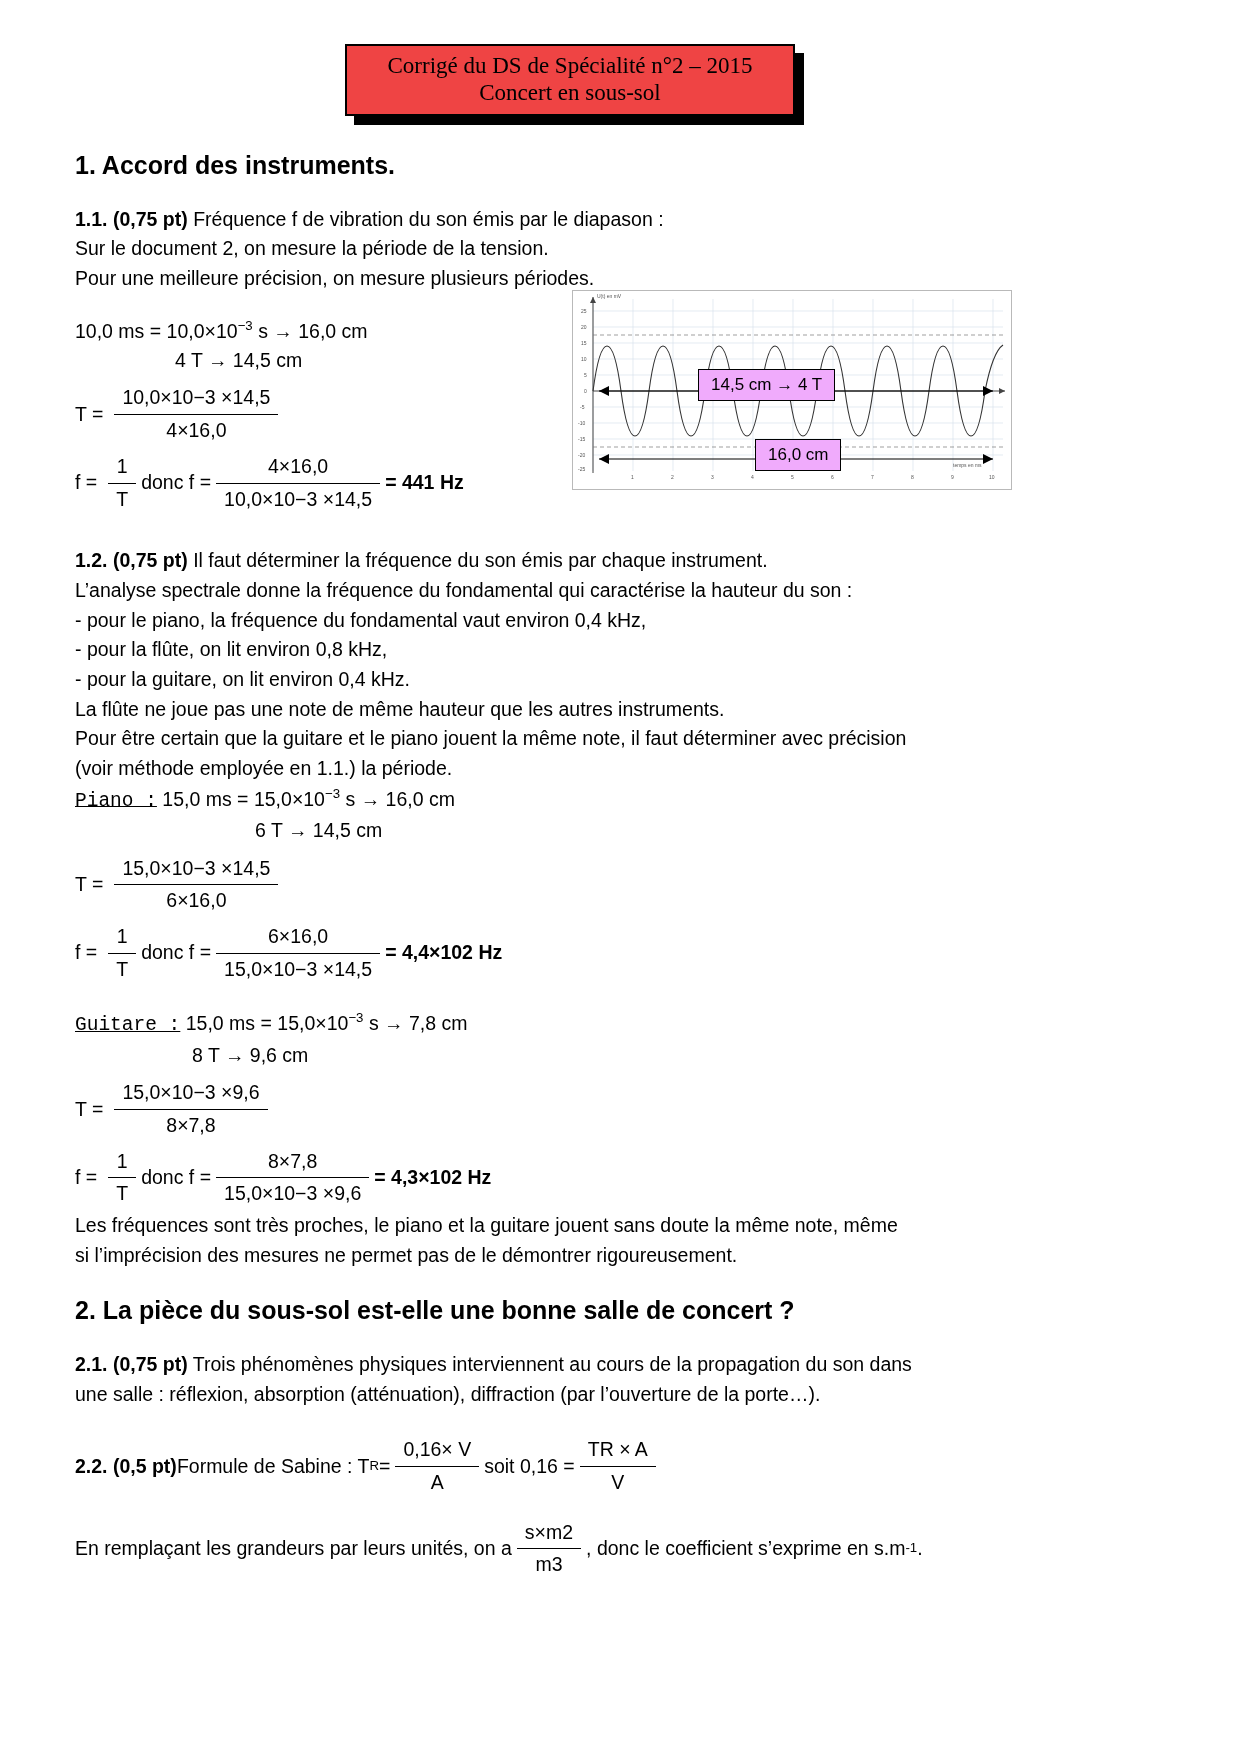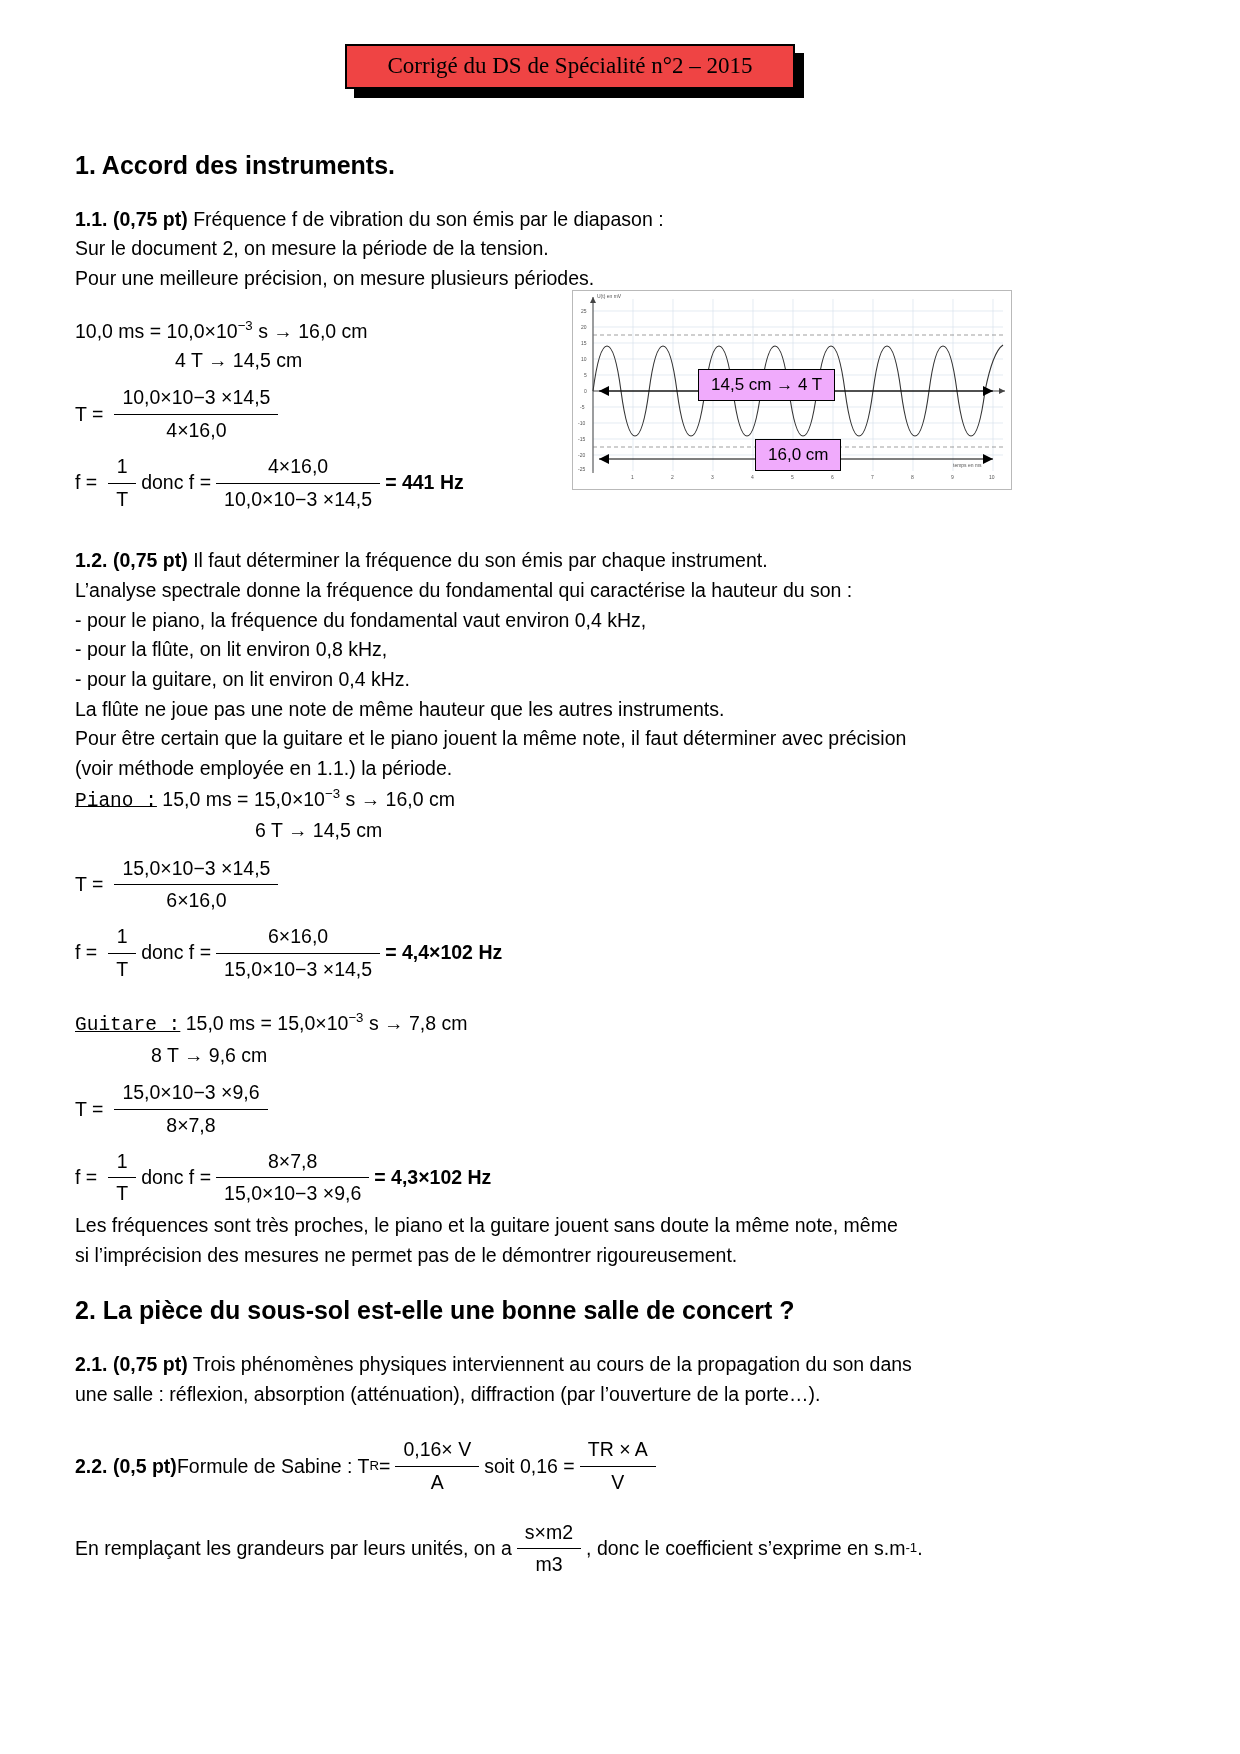--- a/index.html
+++ b/index.html
@@ -121,20 +121,21 @@
 </style>
 </head>
 <body>
 
 <div class="page">
 
   <div class="title-wrap">
     <div class="title-shadow"></div>
     <div class="title-box">
       <div>Corrigé du DS de Spécialité n°2 – 2015</div>
+      <div>Concert en sous-sol</div>
     </div>
   </div>
 
   <div class="figure">
     <svg width="438" height="198" viewBox="0 0 438 198">
 
       <g stroke="#d9e2ec" stroke-width="0.7">
         <line x1="20" y1="8" x2="20" y2="180"></line>
         <line x1="60" y1="8" x2="60" y2="180"></line>
         <line x1="100" y1="8" x2="100" y2="180"></line>
@@ -284,21 +285,21 @@
         <span class="den">15,0×10−3 ×14,5</span>
       </span>
       <span class="b"> = 4,4×102 Hz</span>
     </div>
 
     <div class="gap-m"></div>
 
     <p class="para">
       <span class="u">Guitare :</span><span> 15,0 ms = 15,0×10</span><sup>−3</sup><span> s → 7,8 cm</span>
     </p>
-    <p class="para" style="margin-left:76px;">8 T → 9,6 cm</p>
+    <p class="para" style="margin-left:117px;">8 T → 9,6 cm</p>
 
     <div class="eq" style="margin-top:10px;">
       <span class="lbl">T = </span>
       <span class="frac">
         <span class="num">15,0×10−3 ×9,6</span>
         <span class="den">8×7,8</span>
       </span>
     </div>
 
     <div class="eq" style="margin-top:8px;">

